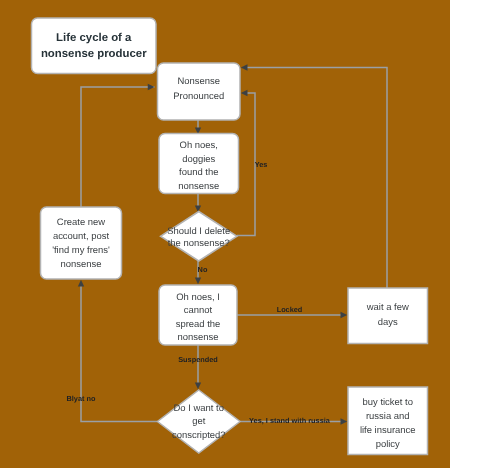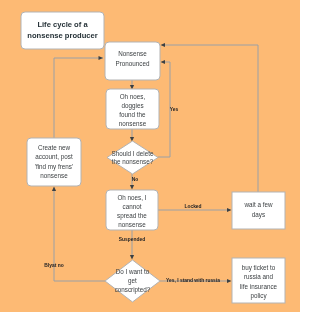--- a/index.html
+++ b/index.html
@@ -10,21 +10,21 @@
   body {
     width: 300px;
     height: 312px;
     font-family: "Liberation Sans", sans-serif;
     overflow: hidden;
   }
   #flow-root {
     position: relative;
     width: 300px;
     height: 312px;
-    background: #fdba74;
+    background: #a16207;
   }
   svg.flow {
     display: block;
     width: 300px;
     height: 312px;
   }
   .node-shape {
     fill: #ffffff;
     stroke: #b3b3b3;
     stroke-width: 1;

